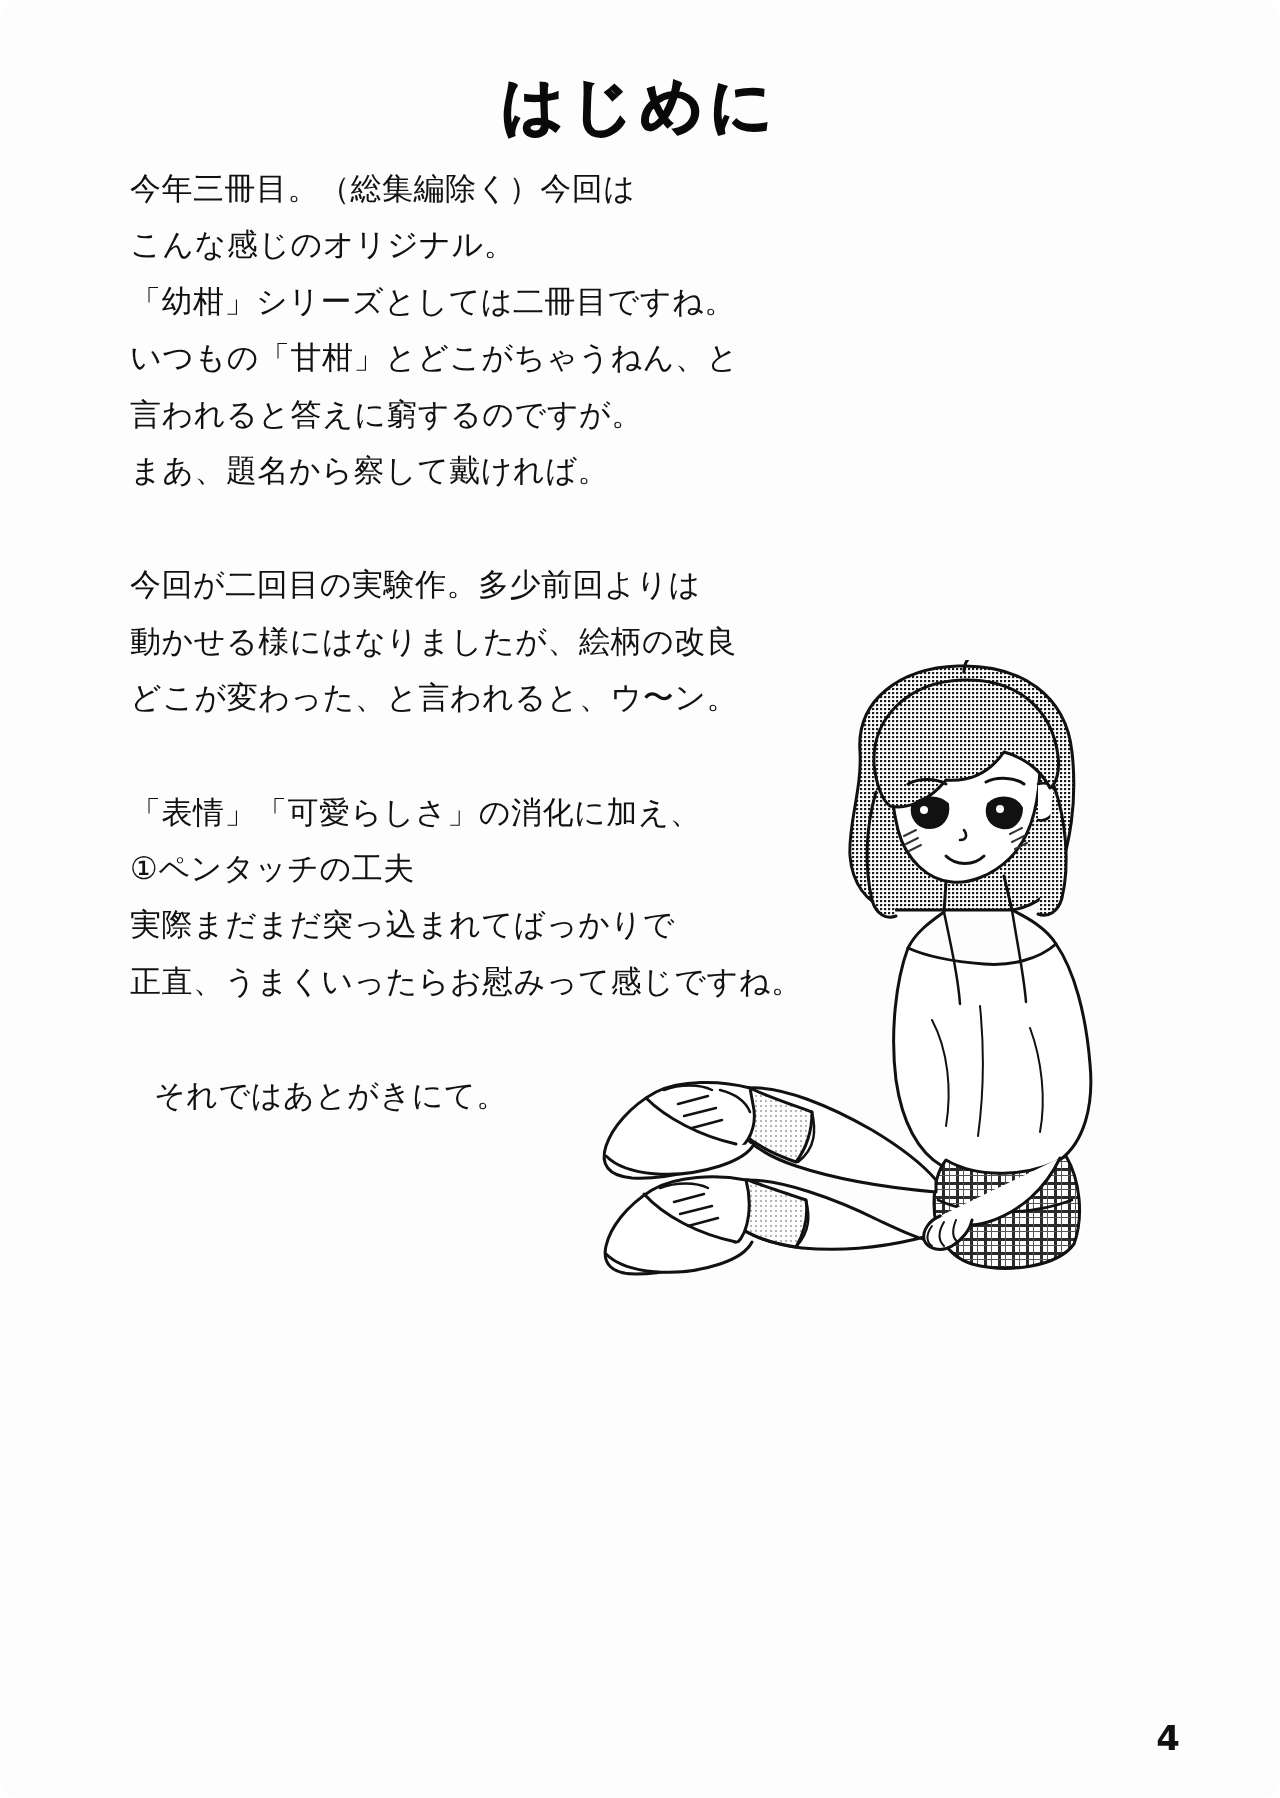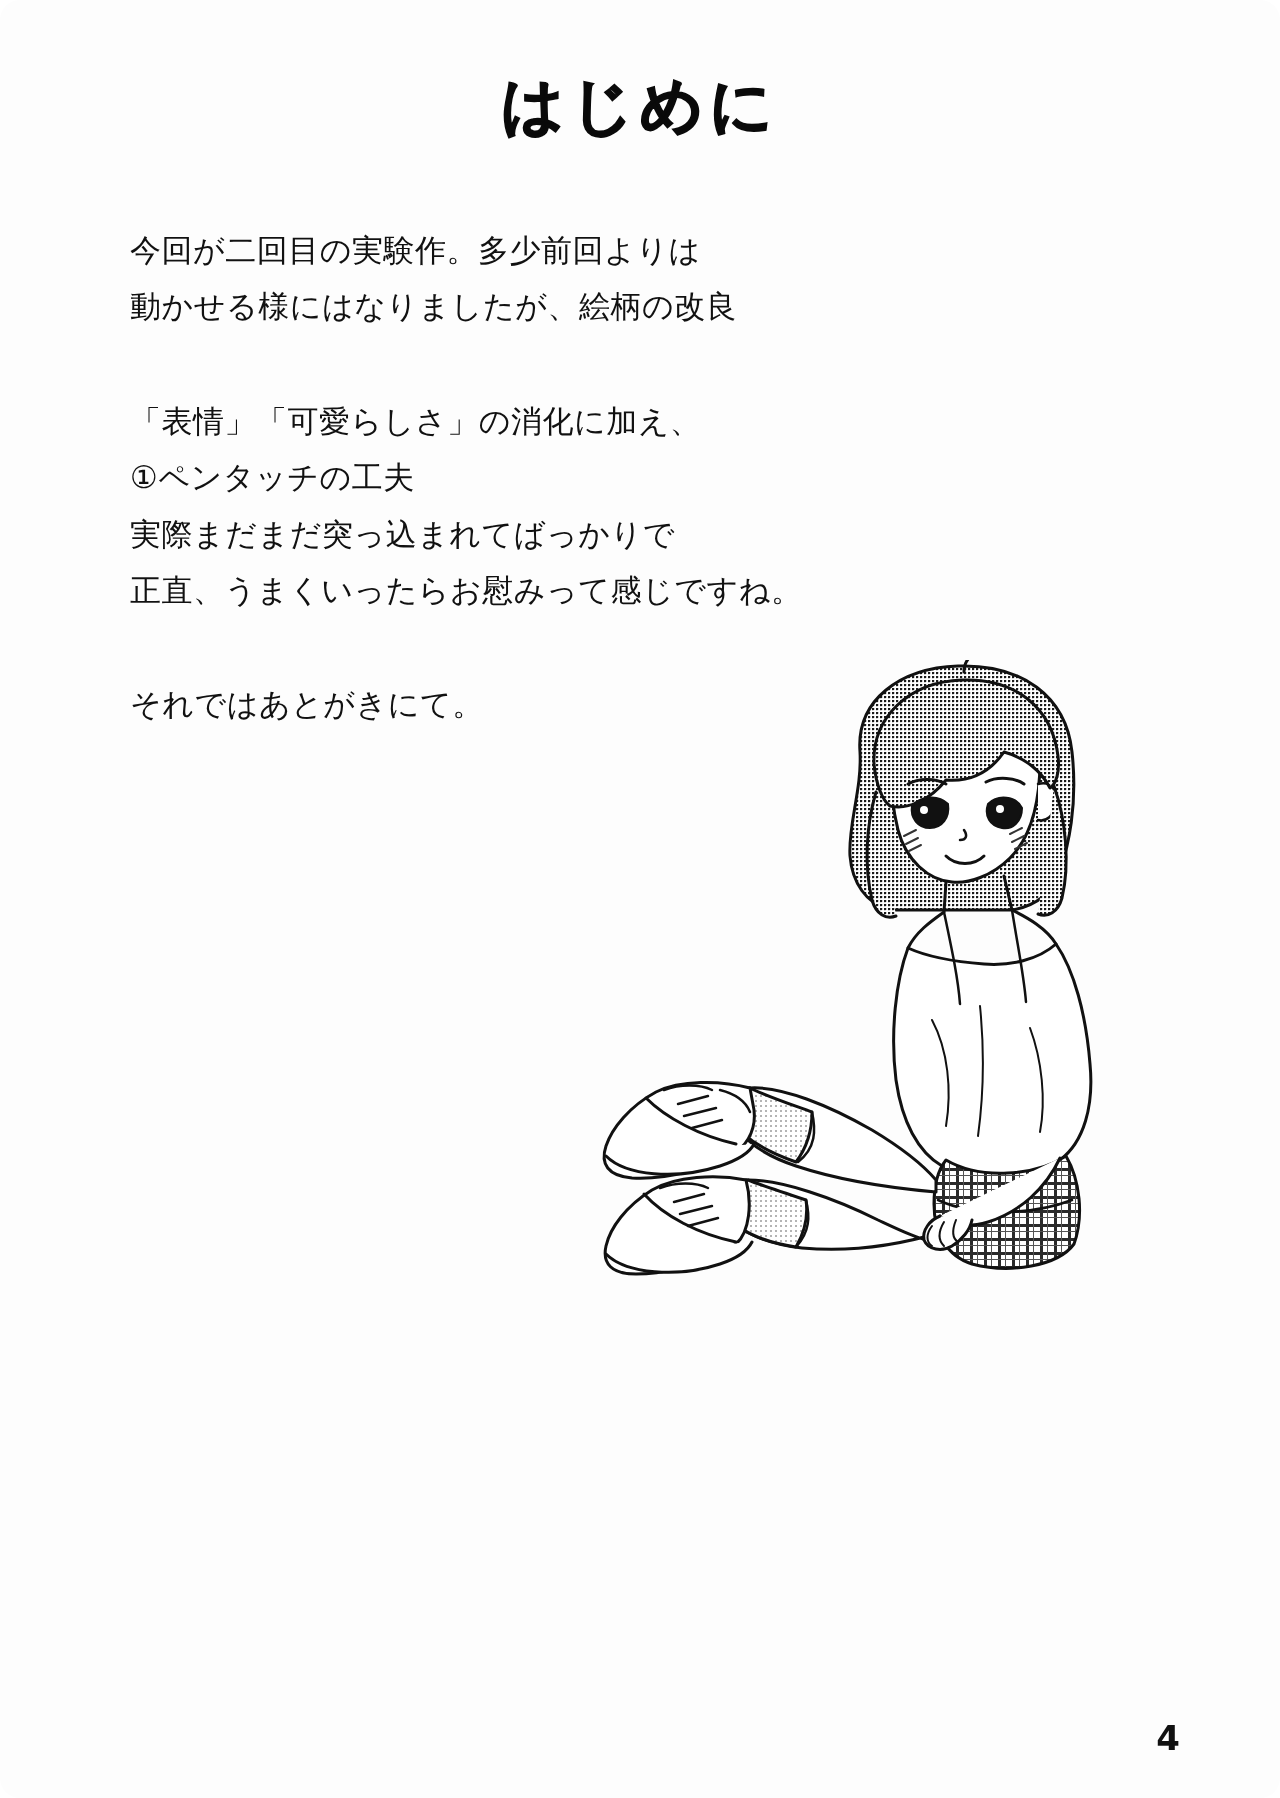--- a/index.html
+++ b/index.html
@@ -47,21 +47,21 @@
     letter-spacing: 0.5px;
   }
   .para { margin: 0 0 0 0; }
   .para + .para { margin-top: 58px; }
   .line { white-space: pre; display: block; }
 
   
   .block-1 { }
   .block-2 { margin-top: 62px; }
   .block-3 { margin-top: 60px; }
-  .block-4 { margin-top: 58px; }
+  .block-4 { margin-top: 58px; margin-left: 24px; }
 
   
   .page-number {
     position: absolute;
     right: 100px;
     bottom: 40px;
     font-size: 34px;
     font-weight: 600;
     color: #111;
   }
@@ -79,24 +79,33 @@
 </style>
 </head>
 <body>
 
 <div class="page">
 
   <h1 class="page-title">はじめに</h1>
 
   <div class="body-text">
 
+    <div class="para block-1">
+      <span class="line">今年三冊目。（総集編除く）今回は</span>
+      <span class="line">こんな感じのオリジナル。</span>
+      <span class="line">「幼柑」シリーズとしては二冊目ですね。</span>
+      <span class="line">いつもの「甘柑」とどこがちゃうねん、と</span>
+      <span class="line">言われると答えに窮するのですが。</span>
+      <span class="line">まあ、題名から察して戴ければ。</span>
+    </div>
 
     <div class="para block-2">
       <span class="line">今回が二回目の実験作。多少前回よりは</span>
       <span class="line">動かせる様にはなりましたが、絵柄の改良</span>
+      <span class="line">どこが変わった、と言われると、ウ〜ン。</span>
     </div>
 
     <div class="para block-3">
       <span class="line">「表情」「可愛らしさ」の消化に加え、</span>
       <span class="line">①ペンタッチの工夫</span>
       <span class="line">実際まだまだ突っ込まれてばっかりで</span>
       <span class="line">正直、うまくいったらお慰みって感じですね。</span>
     </div>
 
     <div class="para block-4">

